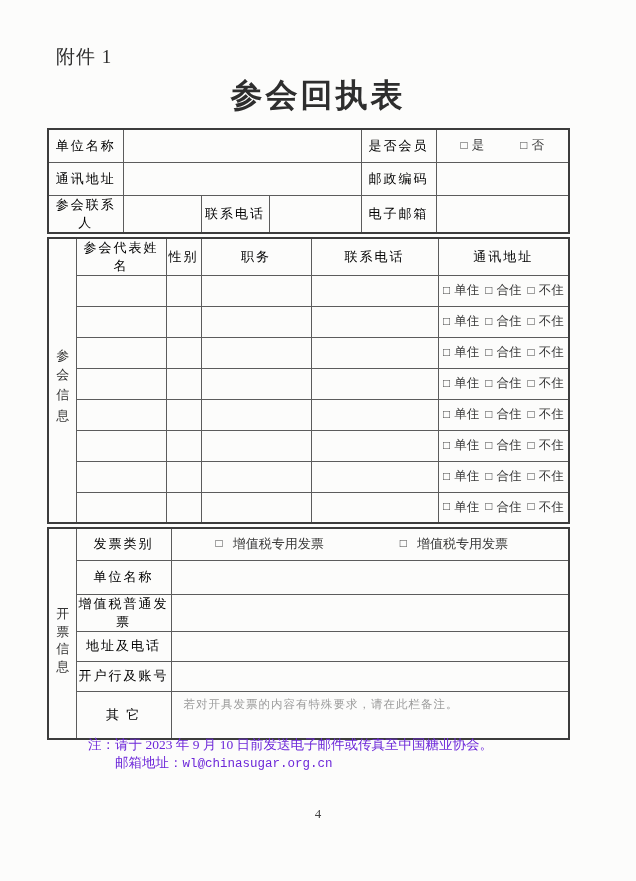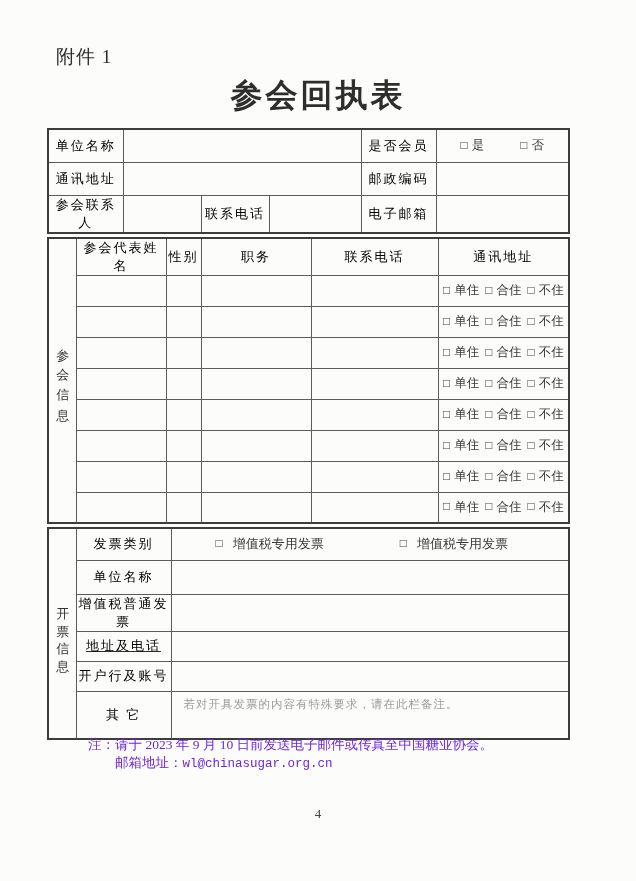--- a/index.html
+++ b/index.html
@@ -24,21 +24,21 @@
   table{border-collapse:collapse;table-layout:fixed;width:521px;background:transparent;}
   .frame{border:2px solid #3c3c3c;}
   td{border:1px solid #5c5c5c;font-size:13px;text-align:center;padding:0;overflow:hidden;}
   .lbl{letter-spacing:2px;color:#000000;margin-left:8px;}
   .top-table tr{height:33px;}
   .participants-table{margin-top:3px;}
   .participants-table .p-head{height:32px;}
   .participants-table .p-row{height:31px;}
   .invoice-table{margin-top:3px;}
   .iv-r1{height:32px;} .iv-r2{height:34px;} .iv-r3{height:34px;}
-  .iv-r4{height:30px;text-decoration:underline;} .iv-r5{height:30px;padding-left:19px;} .iv-r6{height:48px;}
+  .iv-r4{height:30px;} .iv-r5{height:30px;padding-left:19px;} .iv-r6{height:48px;}
   .section-cell{vertical-align:middle;}
   .vlabel{
     display:inline-block;
     writing-mode:vertical-lr;text-orientation:upright;
     font-size:13px;color:#333;
   }
   .vlabel.cy{letter-spacing:20px;}
   .vlabel.kp{letter-spacing:17px;}
   .optrow{display:flex;align-items:center;justify-content:center;gap:6px;}
   .opt{display:inline-flex;align-items:center;gap:4px;white-space:nowrap;

